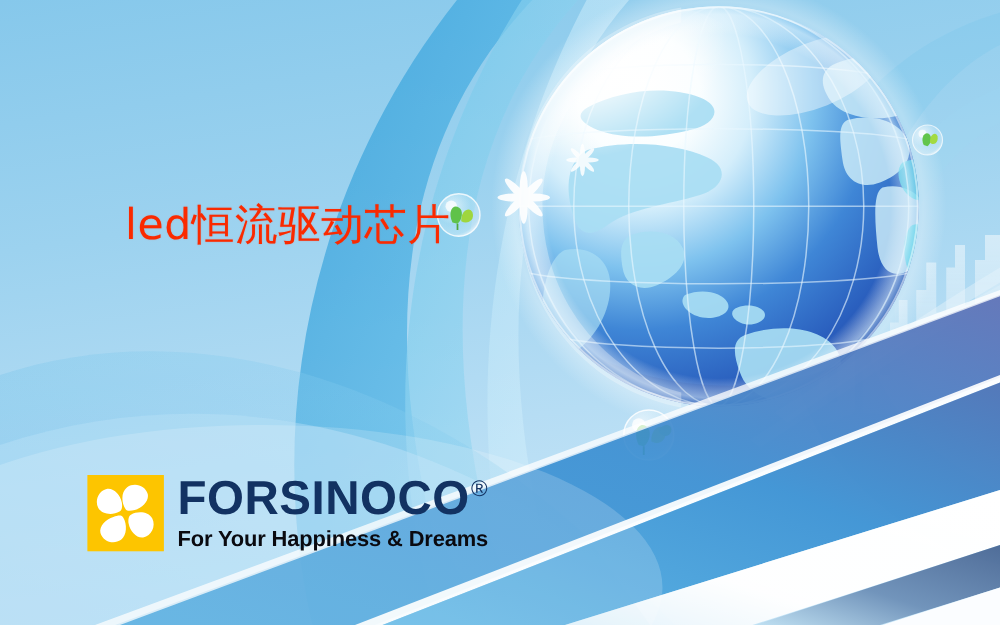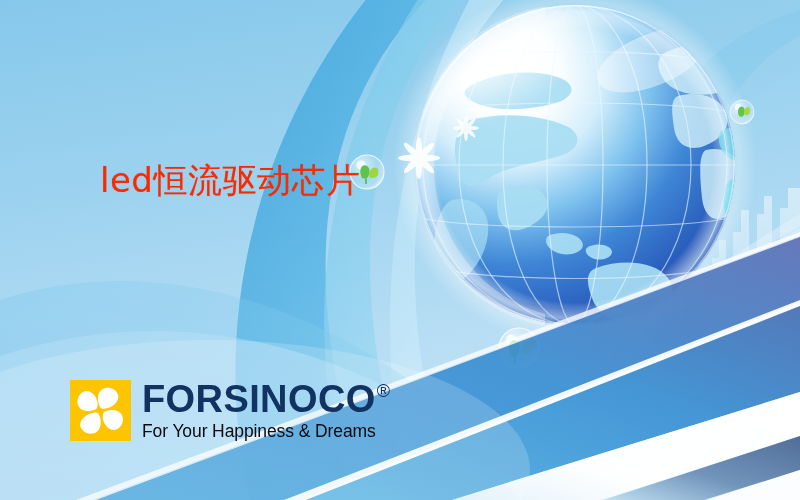--- a/index.html
+++ b/index.html
@@ -94,21 +94,21 @@
   #reg-mark {
     font-size: 18px;
     color: #123262;
     line-height: 1;
     margin-left: 1px;
     margin-top: 1px;
     font-family: "Liberation Sans", sans-serif;
   }
   #tagline {
     font-size: 17.5px;
-    font-weight: 400;
+    font-weight: 700;
     color: #0A0A10;
     letter-spacing: -0.1px;
     margin-top: 3px;
     font-family: "Liberation Sans", sans-serif;
   }
 </style>
 </head>
 <body>
 
 <div id="banner">

